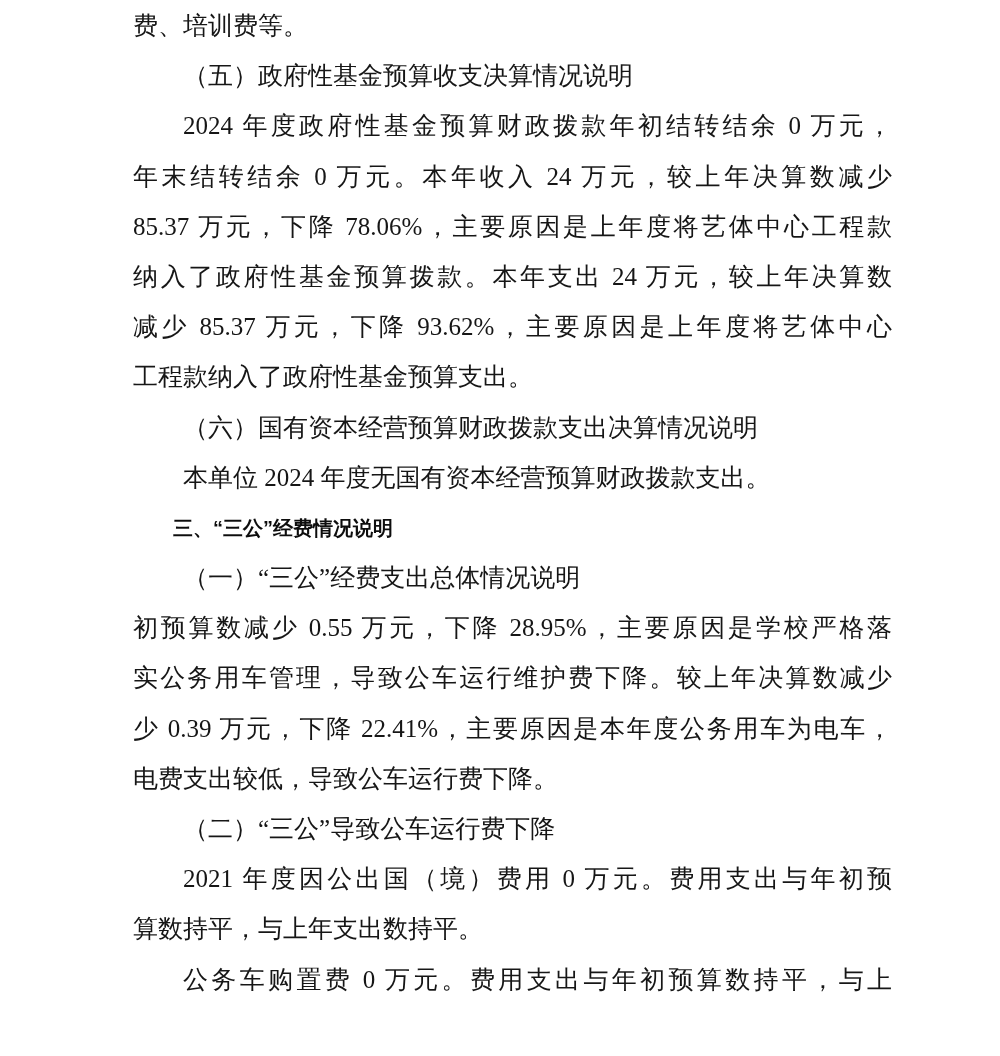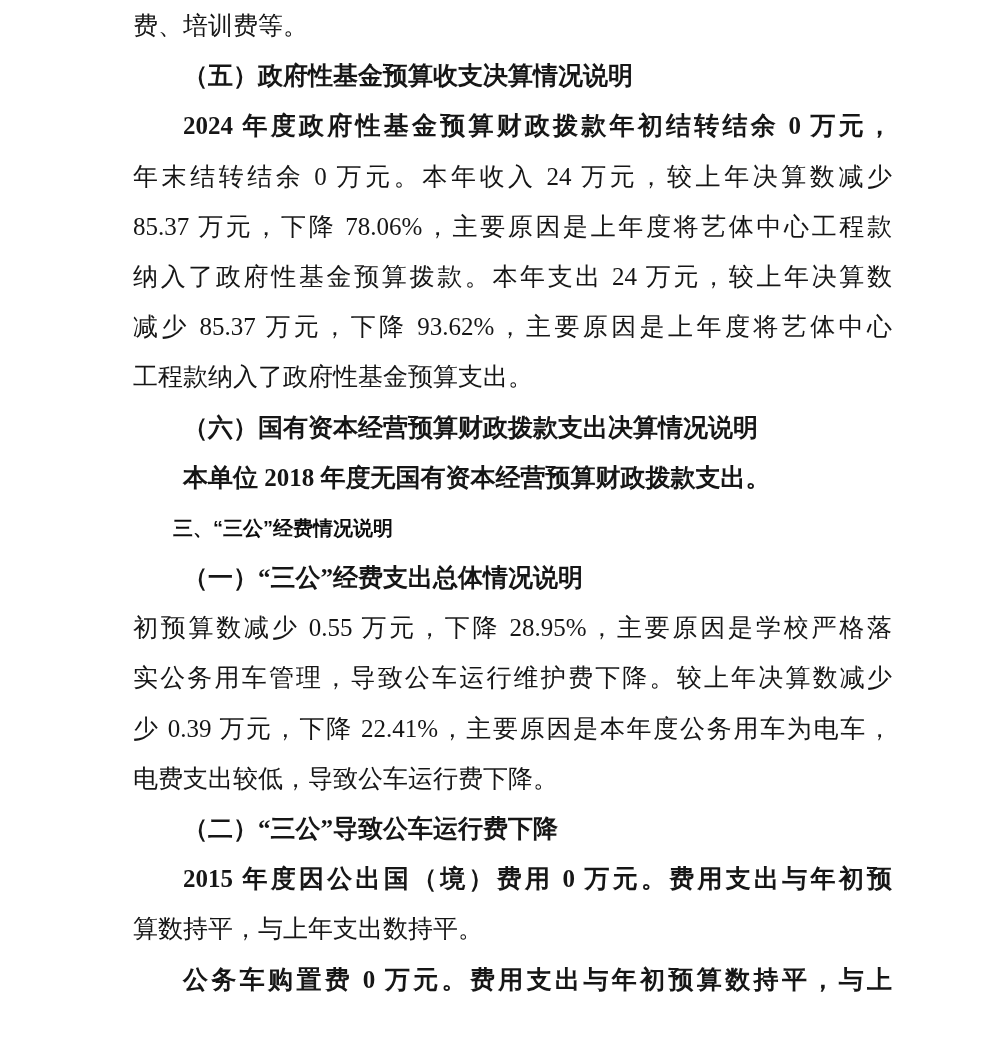--- a/index.html
+++ b/index.html
@@ -19,21 +19,20 @@
     color: #161616;
     overflow: hidden;
   }
   .ln {
     height: 50.2px;
     line-height: 50.2px;
     white-space: nowrap;
   }
   .ind {
     text-indent: 2em;
-    font-weight: bold;
   }
   .jst {
     text-align: justify;
     text-align-last: justify;
     white-space: normal;
   }
   .hd-bold {
     font-family: "Liberation Sans", "DejaVu Sans", sans-serif;
     font-weight: 700;
     font-size: 20px;
@@ -46,24 +45,24 @@
 <div class="page">
   <div class="ln">费、培训费等。</div>
   <div class="ln ind">（五）政府性基金预算收支决算情况说明</div>
   <div class="ln ind jst">2024 年度政府性基金预算财政拨款年初结转结余 0 万元，</div>
   <div class="ln jst">年末结转结余 0 万元。本年收入 24 万元，较上年决算数减少</div>
   <div class="ln jst">85.37 万元，下降 78.06%，主要原因是上年度将艺体中心工程款</div>
   <div class="ln jst">纳入了政府性基金预算拨款。本年支出 24 万元，较上年决算数</div>
   <div class="ln jst">减少 85.37 万元，下降 93.62%，主要原因是上年度将艺体中心</div>
   <div class="ln">工程款纳入了政府性基金预算支出。</div>
   <div class="ln ind">（六）国有资本经营预算财政拨款支出决算情况说明</div>
-  <div class="ln ind">本单位 2018 年度无国有资本经营预算财政拨款支出。</div>
+  <div class="ln ind">本单位 2024 年度无国有资本经营预算财政拨款支出。</div>
   <div class="ln ind hd-bold">三、“三公”经费情况说明</div>
   <div class="ln ind">（一）“三公”经费支出总体情况说明</div>
   <div class="ln jst">初预算数减少 0.55 万元，下降 28.95%，主要原因是学校严格落</div>
   <div class="ln jst">实公务用车管理，导致公车运行维护费下降。较上年决算数减少</div>
   <div class="ln jst">少 0.39 万元，下降 22.41%，主要原因是本年度公务用车为电车，</div>
   <div class="ln">电费支出较低，导致公车运行费下降。</div>
   <div class="ln ind">（二）“三公”导致公车运行费下降</div>
-  <div class="ln ind jst">2015 年度因公出国（境）费用 0 万元。费用支出与年初预</div>
+  <div class="ln ind jst">2021 年度因公出国（境）费用 0 万元。费用支出与年初预</div>
   <div class="ln">算数持平，与上年支出数持平。</div>
   <div class="ln ind jst">公务车购置费 0 万元。费用支出与年初预算数持平，与上</div>
 </div>
 
 </body></html>

